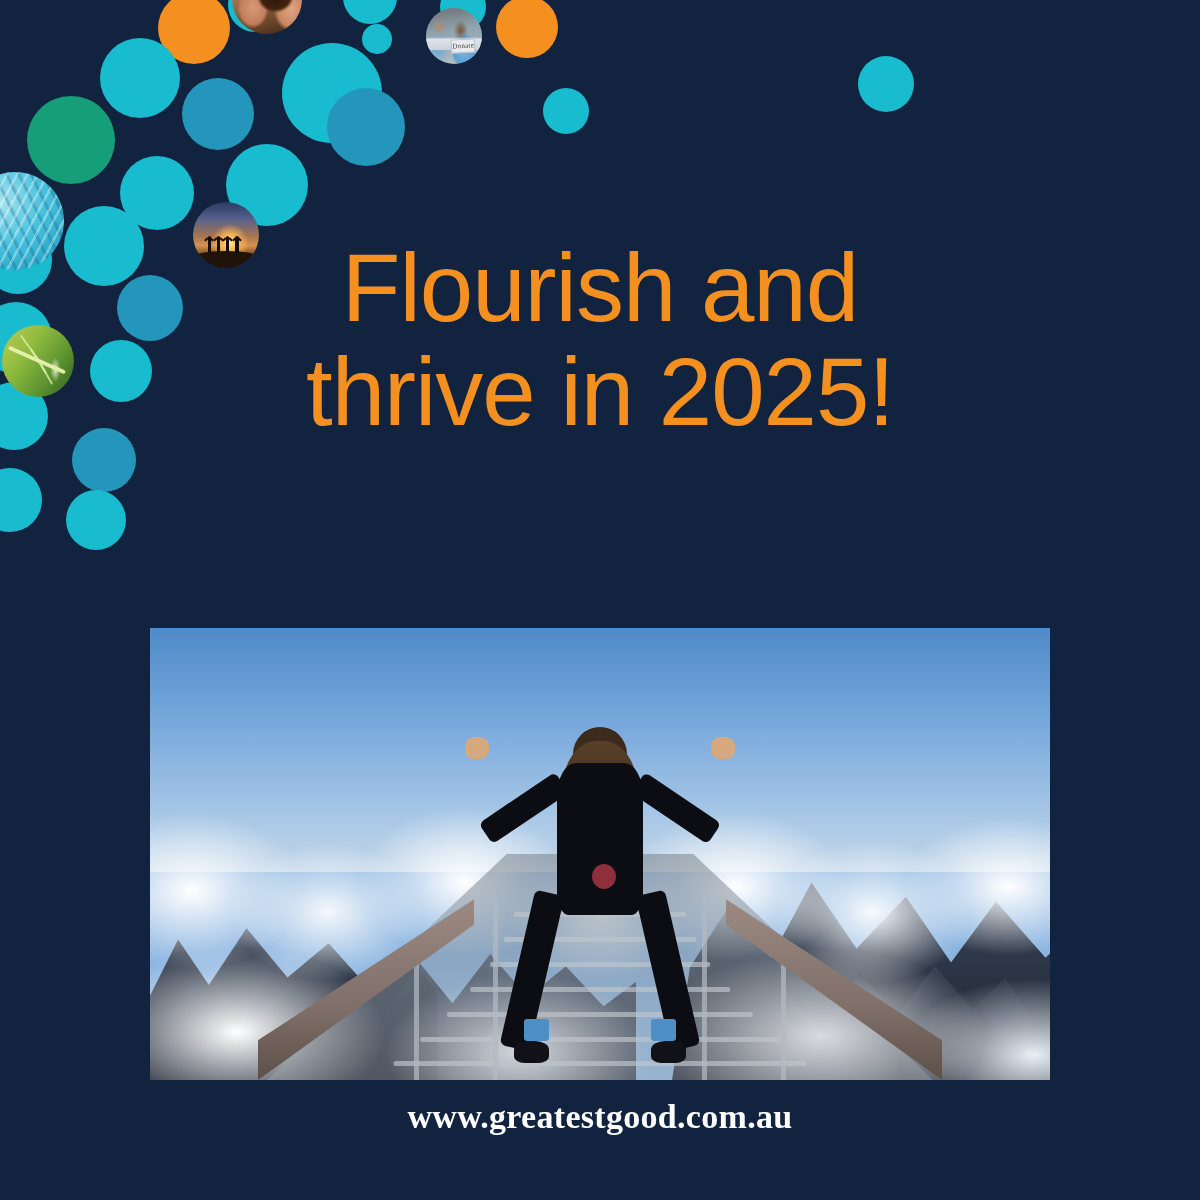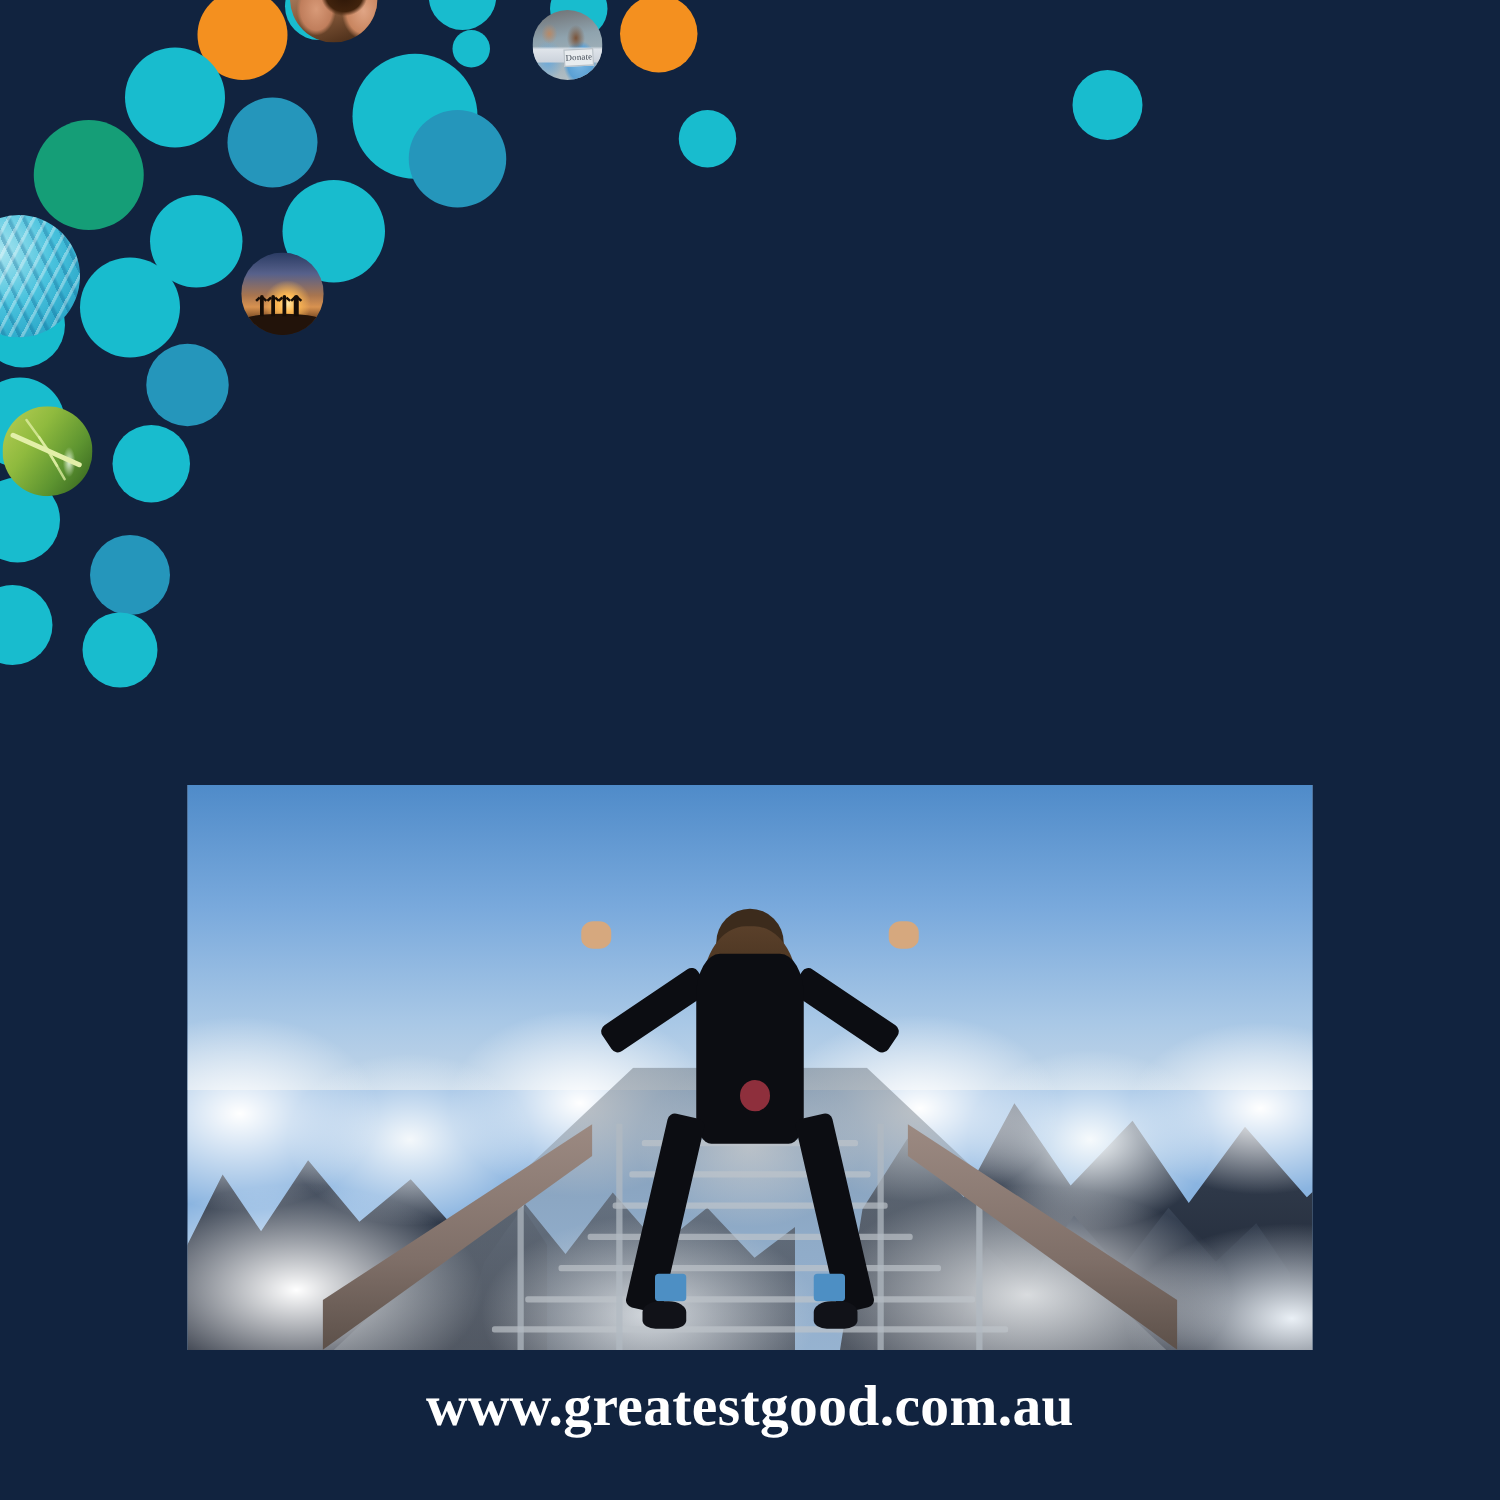--- a/index.html
+++ b/index.html
@@ -167,21 +167,21 @@
     font-weight: 400;
     letter-spacing: -.5px;
   }
   #website {
     position: absolute;
     left: 0;
     top: 1098px;
     width: 1200px;
     text-align: center;
     color: #ffffff;
-    font-size: 46px;
+    font-size: 34px;
     font-weight: 700;
     font-family: "Liberation Serif", serif;
     letter-spacing: .3px;
   }
 
   
   #hero-photo {
     position: absolute;
     left: 150px;
     top: 628px;
@@ -407,20 +407,22 @@
 
     <div class="photo-dot ph-leaf" style="left:2px; top:325px; width:72px; height:72px;">
       <div class="inner"></div>
       <div class="vein"></div>
       <div class="vein2"></div>
       <div class="vein3"></div>
       <div class="vein4"></div>
     </div>
   </div>
 
+  <div id="headline">Flourish and
+thrive in 2025!</div>
 
 
   <div id="hero-photo">
     <div class="sky"></div>
     <div class="ridge r1"></div>
     <div class="ridge r3"></div>
     <div class="cloudbank"></div>
     <div class="ridge r2"></div>
     <div class="ridge r4"></div>
     <div class="lowcloud"></div>

